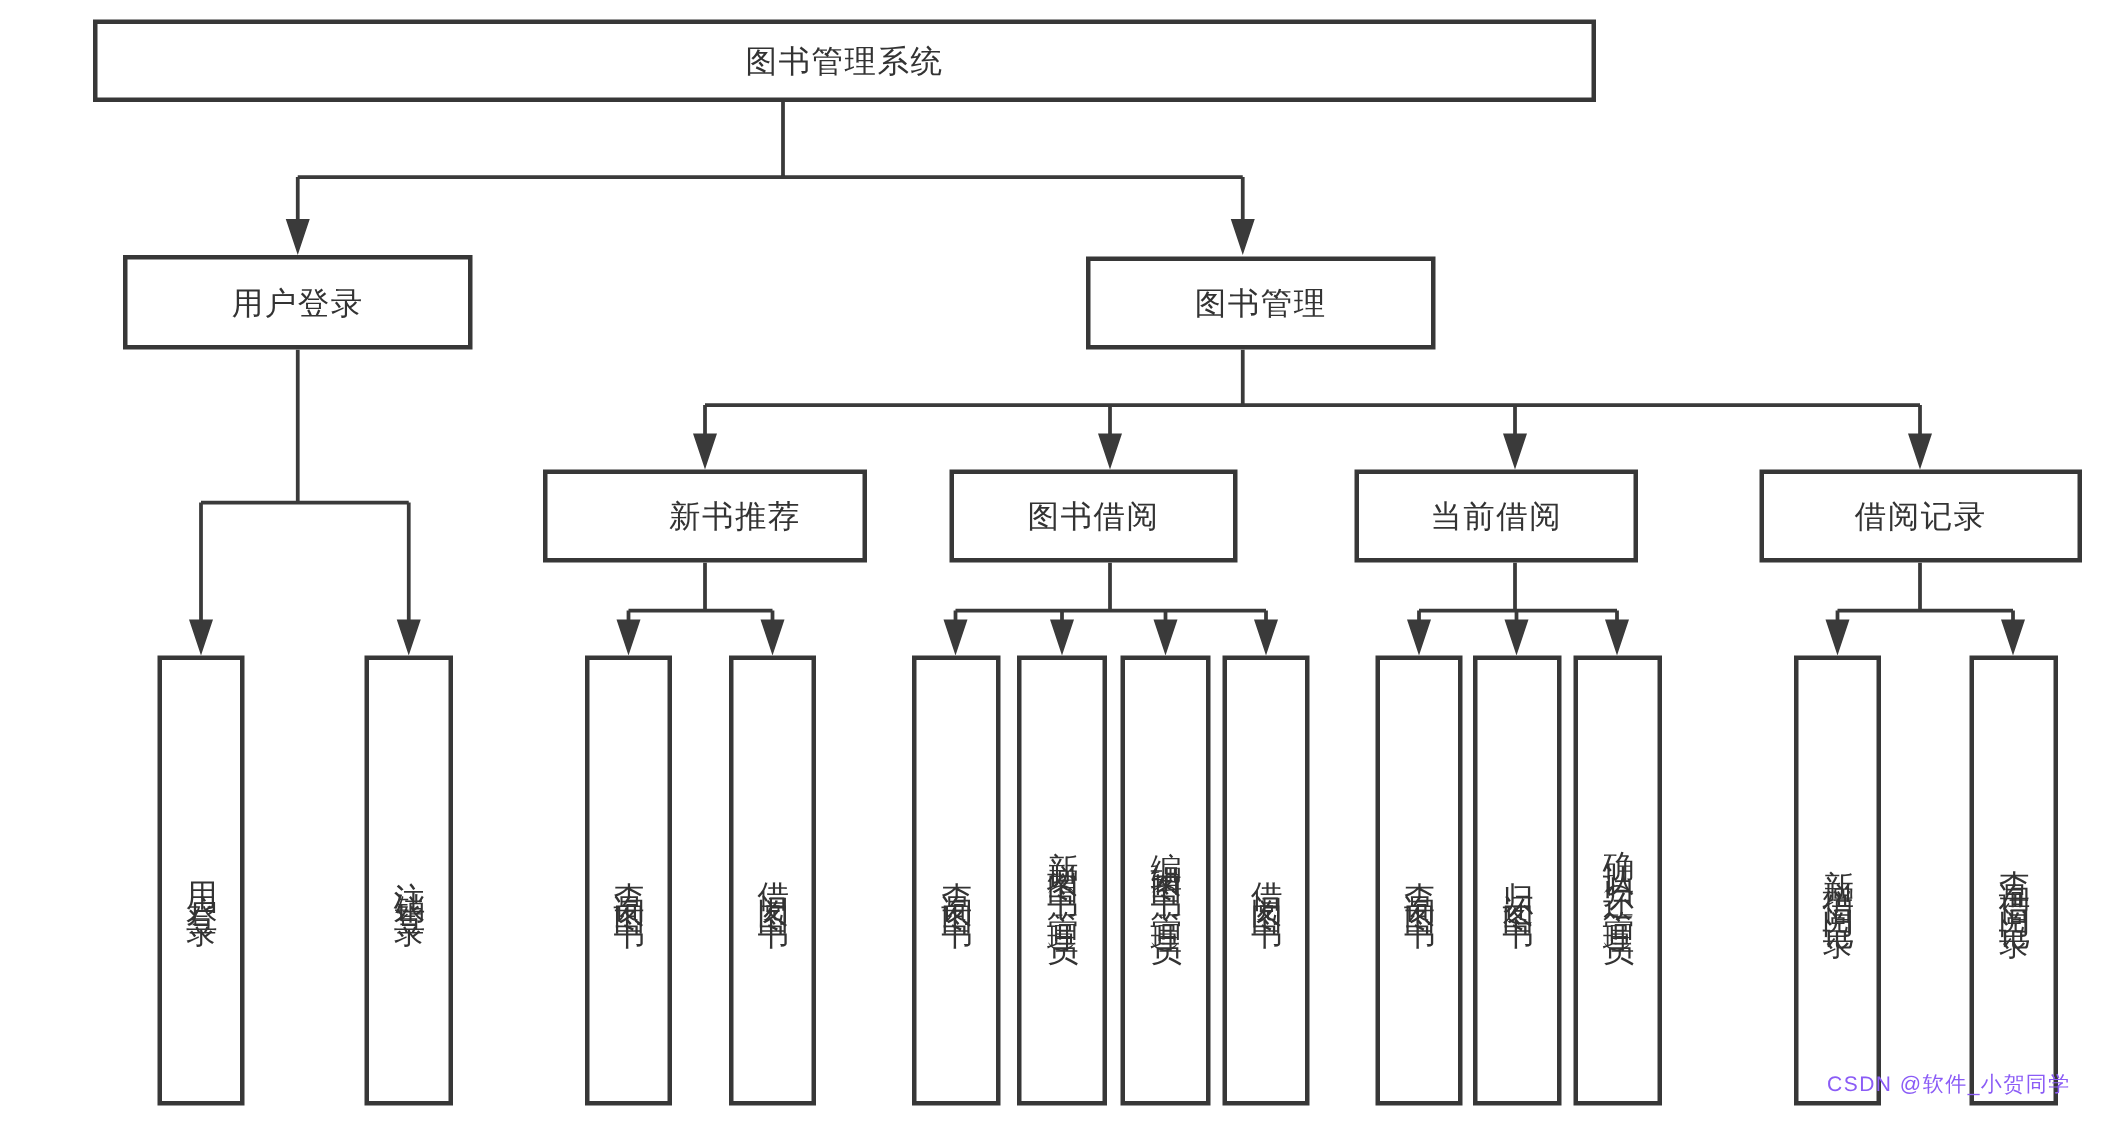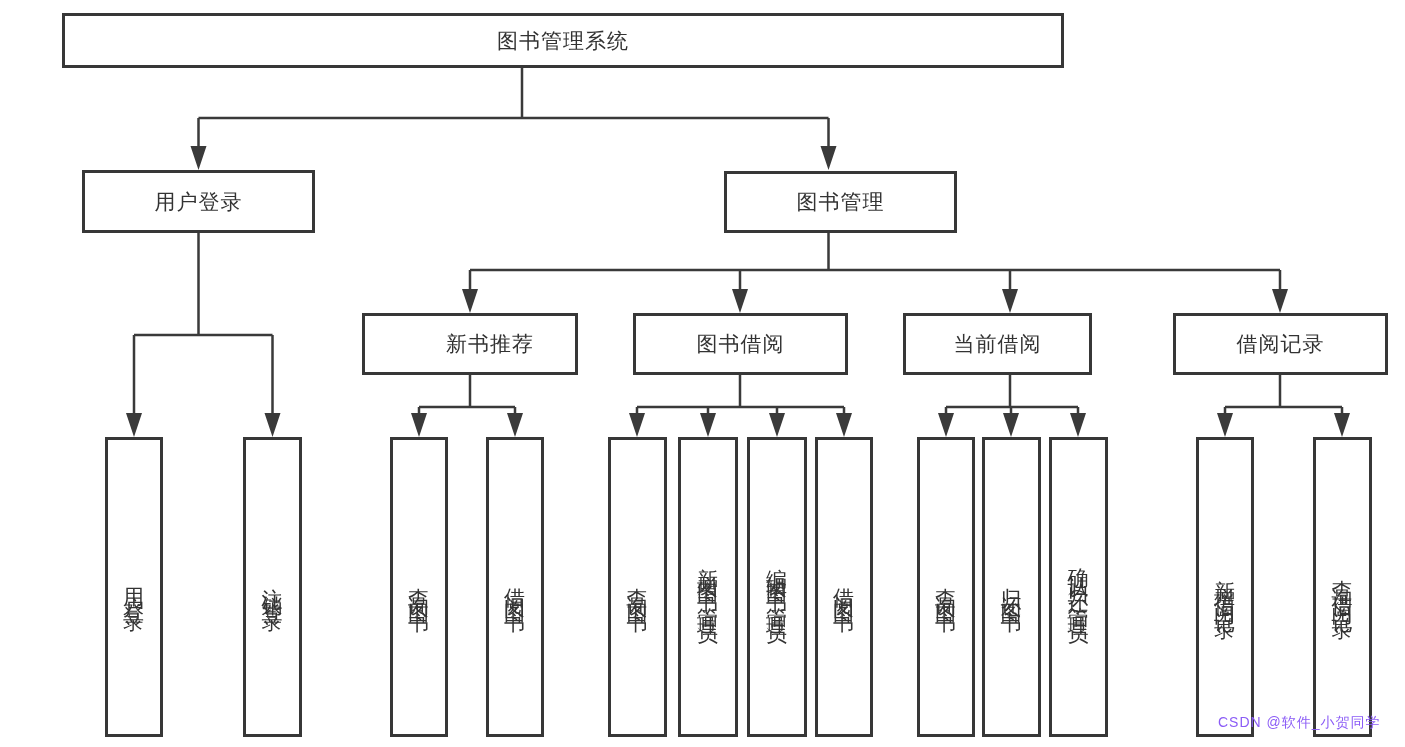--- a/index.html
+++ b/index.html
@@ -112,21 +112,21 @@
   <div class="node" style="left:82px; top:170px; width:233px; height:63px;">
     <span class="hlabel">用户登录</span>
   </div>
   <div class="node" style="left:712px; top:171px; width:233px; height:62px;margin-left:12px;">
     <span class="hlabel">图书管理</span>
   </div>
 
   <div class="node" style="left:362px; top:313px; width:216px; height:62px;padding-left:40px;">
     <span class="hlabel">新书推荐</span>
   </div>
-  <div class="node" style="left:633px; top:313px; width:215px; height:62px;">
+  <div class="node" style="left:633px; top:313px; width:192px; height:62px;">
     <span class="hlabel">图书借阅</span>
   </div>
   <div class="node" style="left:903px; top:313px; width:189px; height:62px;">
     <span class="hlabel">当前借阅</span>
   </div>
   <div class="node" style="left:1173px; top:313px; width:215px; height:62px;">
     <span class="hlabel">借阅记录</span>
   </div>
 
   <div class="leaf" style="left:105px; width:58px;">

